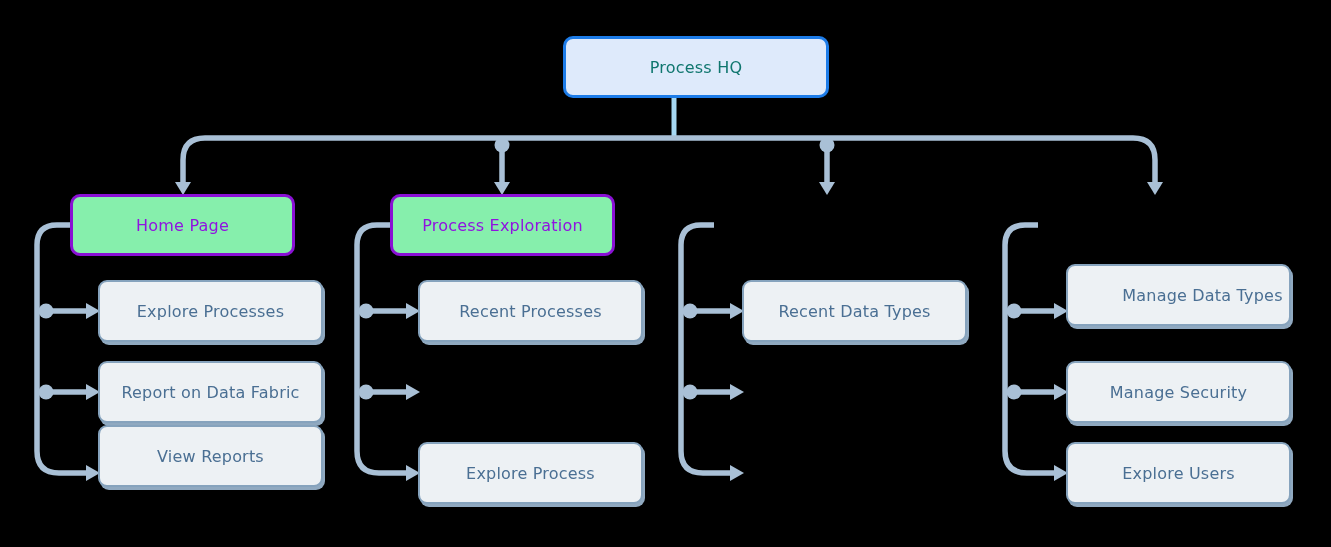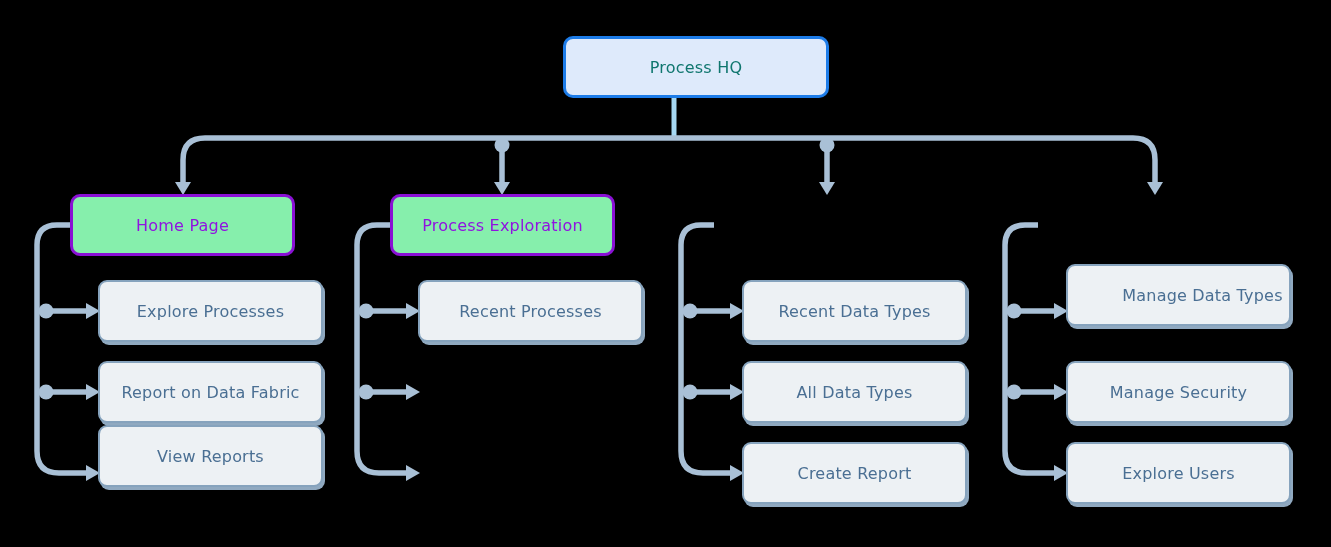--- a/index.html
+++ b/index.html
@@ -136,29 +136,26 @@
   <div class="node node-child" style="left:98px; top:425px;">
     <span>View Reports</span>
   </div>
 
   <div class="node node-parent" style="left:390px; top:194px;">
     <span>Process Exploration</span>
   </div>
   <div class="node node-child" style="left:418px; top:280px;">
     <span>Recent Processes</span>
   </div>
+  <div class="node node-child" style="left:418px; top:442px;">
+    <span>Explore Process</span>
+  </div>
 
   <div class="node node-child" style="left:742px; top:280px;">
     <span>Recent Data Types</span>
-  </div>
-  <div class="node node-child" style="left:742px; top:361px;">
-    <span>All Data Types</span>
-  </div>
-  <div class="node node-child" style="left:742px; top:442px;">
-    <span>Create Report</span>
   </div>
 
   <div class="node node-child" style="left:1066px; top:264px;padding-left:48px;">
     <span>Manage Data Types</span>
   </div>
   <div class="node node-child" style="left:1066px; top:361px;">
     <span>Manage Security</span>
   </div>
   <div class="node node-child" style="left:1066px; top:442px;">
     <span>Explore Users</span>

